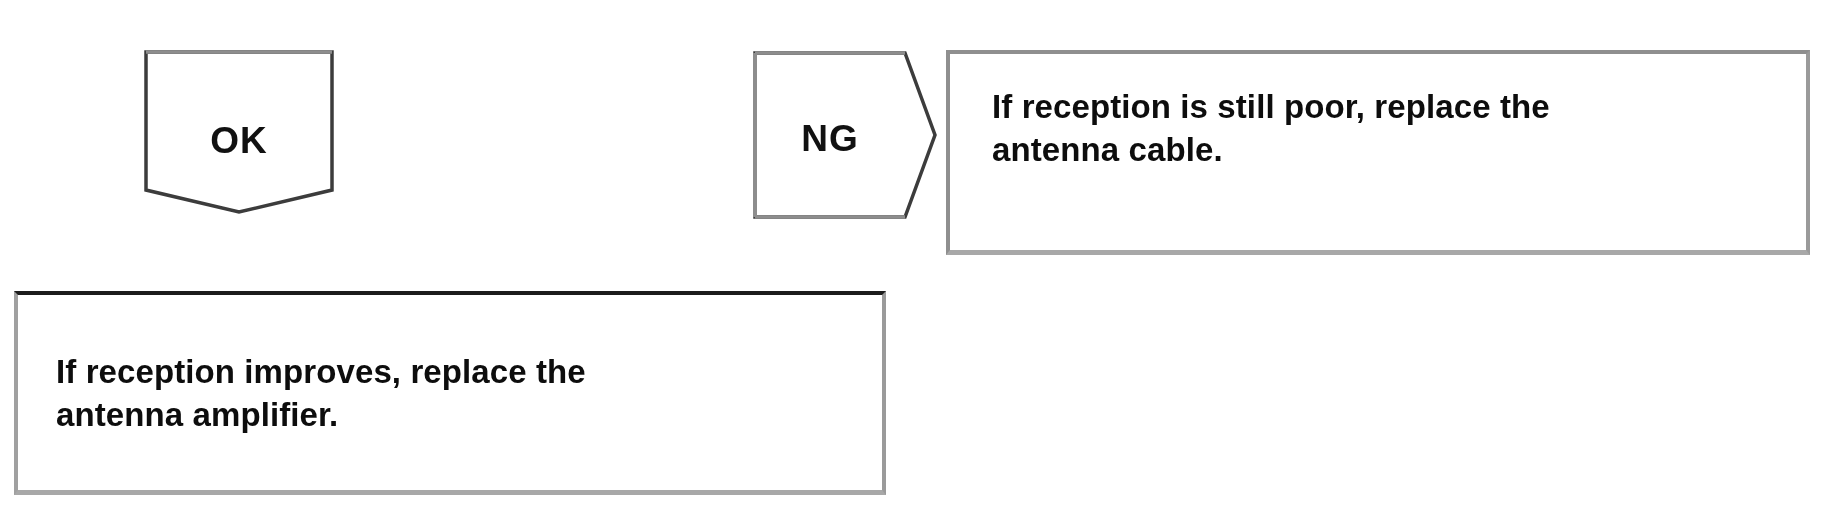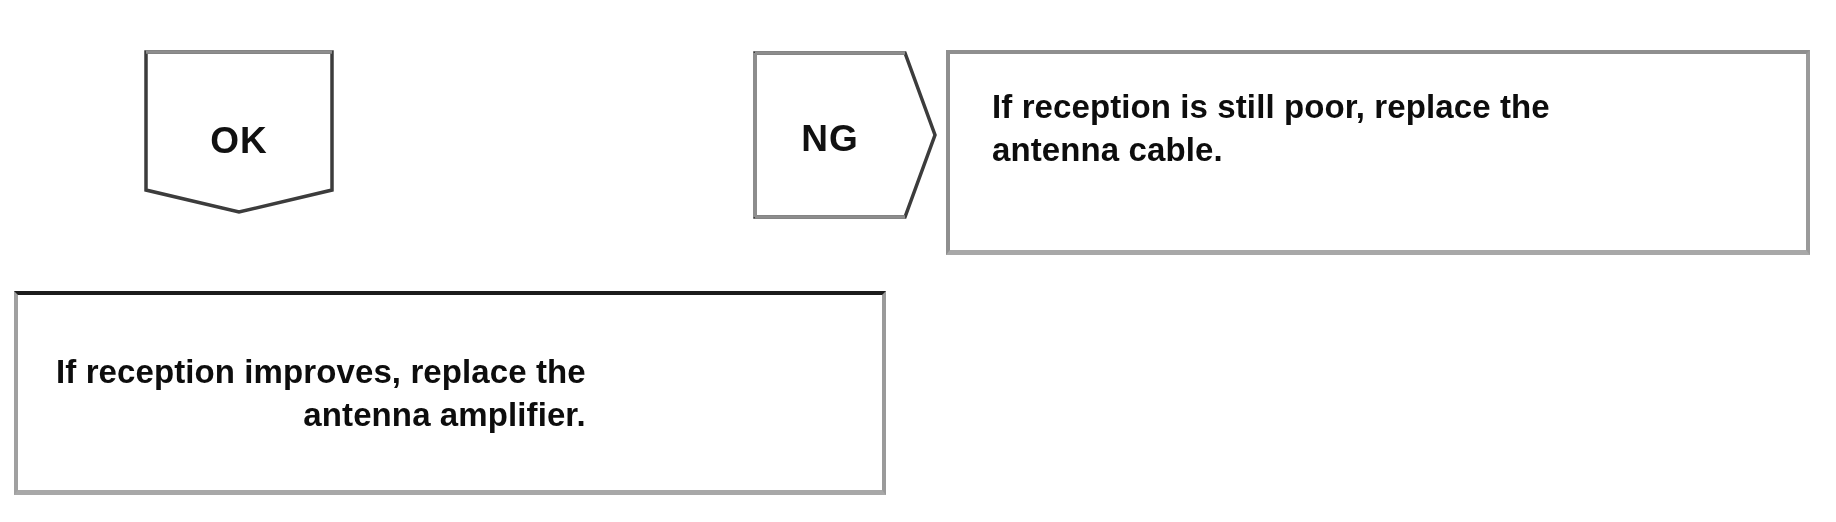--- a/index.html
+++ b/index.html
@@ -100,21 +100,20 @@
 
   #box-ok {
     left: 14px;
     top: 291px;
     width: 872px;
     height: 204px;
   }
   #box-ok .textbox-text {
     left: 38px;
     top: 55px;
-    text-align: right;
   }
 </style>
 </head>
 <body>
 
 <div id="canvas">
 
   <div class="shape" id="ok-shape">
     <svg width="190" height="164" viewBox="0 0 190 164" aria-hidden="true">
       <polygon points="2,2 188,2 188,140 95,162 2,140" fill="#ffffff" stroke="#3c3c3c" stroke-width="3.5" stroke-linejoin="miter"></polygon>

